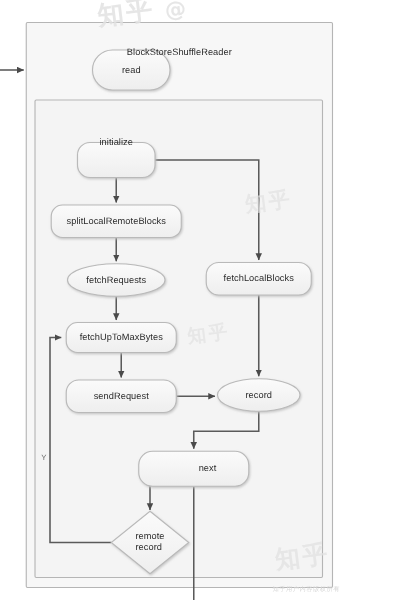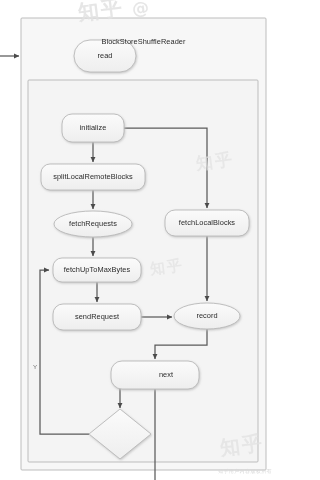--- a/index.html
+++ b/index.html
@@ -164,32 +164,34 @@
   <div class="watermark wm-mid" style="left:196px; top:150px;">知乎</div>
   <div class="watermark wm-mid" style="left:150px; top:258px; font-size:15px;">知乎</div>
   <div class="watermark wm-bot" style="left:220px; top:432px;">知乎</div>
   <div class="watermark wm-credit" style="left:218px; top:468px;">知乎用户内容版权所有</div>
 
   <div class="container-title" style="left:21px; top:21px; width:245px;">BlockStoreShuffleReader</div>
 
 
   <div class="node-label" style="left:74px; top:40px; width:62px; height:32px;">read</div>
 
-  <div class="node-label" style="left:62px; top:114px; width:62px; height:28px;">initialize</div>
+  <div class="node-label" style="left:62px; top:100px; width:62px; height:28px;">initialize</div>
 
   <div class="node-label" style="left:41px; top:164px; width:104px; height:26px;">splitLocalRemoteBlocks</div>
 
   <div class="node-label" style="left:54px; top:211px; width:78px; height:26px;">fetchRequests</div>
 
   <div class="node-label" style="left:53px; top:258px; width:88px; height:24px;">fetchUpToMaxBytes</div>
 
   <div class="node-label" style="left:53px; top:304px; width:88px; height:26px;">sendRequest</div>
 
   <div class="node-label" style="left:165px; top:210px; width:84px; height:26px;">fetchLocalBlocks</div>
 
   <div class="node-label" style="left:174px; top:303px; width:66px; height:26px;">record</div>
 
   <div class="node-label" style="left:111px; top:361px; width:88px; height:28px;margin-left:11px;">next</div>
 
+  <div class="node-label" style="left:89px; top:409px; width:62px; height:50px; white-space:pre-line;">remote
+record</div>
 
   <div class="edge-label" style="left:33px; top:363px;">Y</div>
 
 </div>
 
 </body></html>

